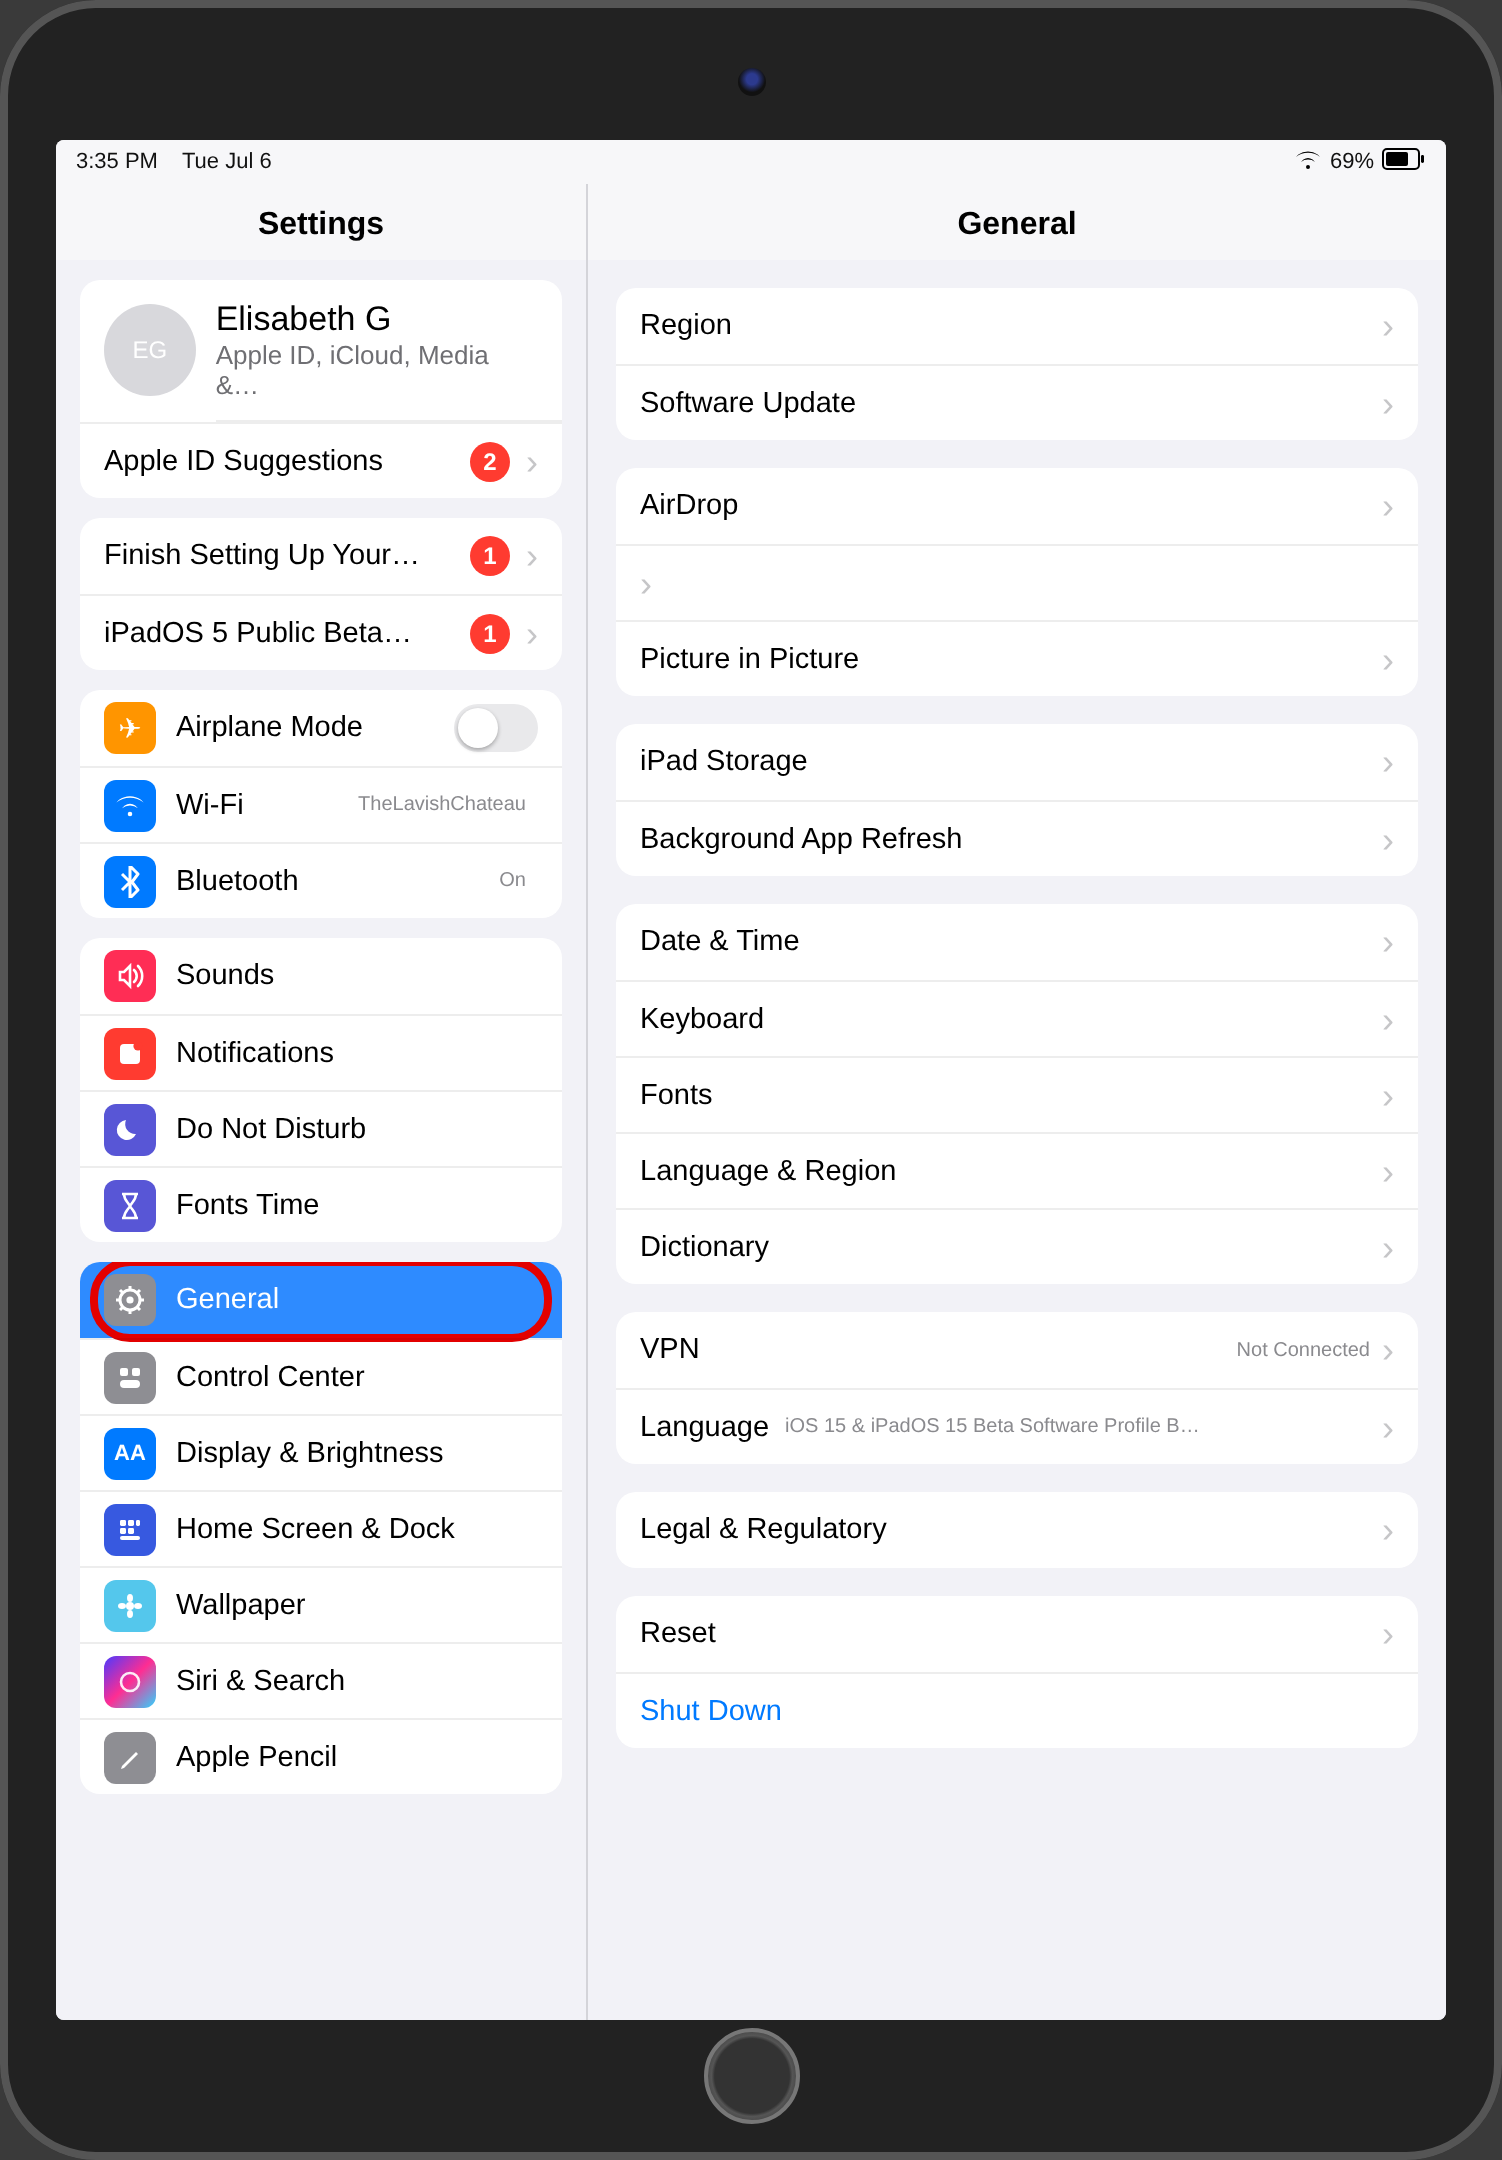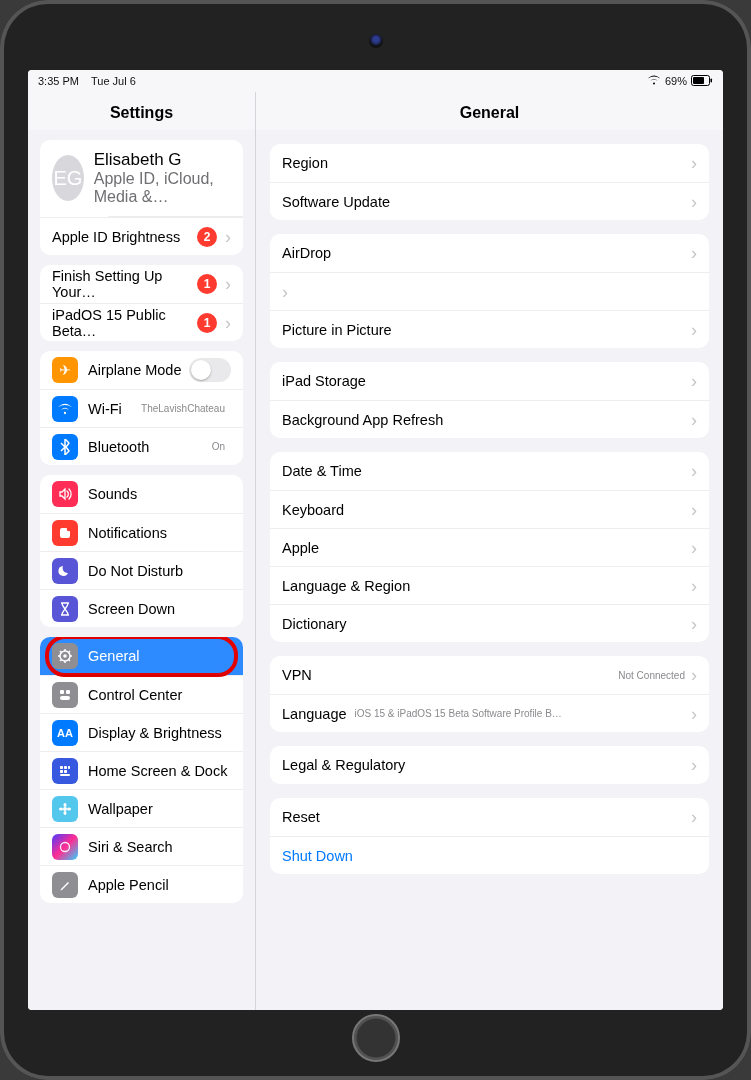--- a/index.html
+++ b/index.html
@@ -59,21 +59,21 @@
     color: #111;
   }
   .status-right { display: flex; align-items: center; gap: 4px; }
   .wifi-icon, .battery-icon { display:inline-block; }
   .cols {
     flex: 1;
     display: flex;
     overflow: hidden;
   }
   .sidebar {
-    width: 228px;
+    width: 266px;
     border-right: 1px solid rgba(0,0,0,0.12);
     background: #f2f2f7;
     display: flex;
     flex-direction: column;
     overflow-y: auto;
   }
   .sidebar-title {
     text-align: center;
     font-weight: 600;
     font-size: 16px;
@@ -155,25 +155,25 @@
     padding: 10px 12px;
   }
   .avatar {
     width: 46px; height: 46px;
     border-radius: 50%;
     background: #d8d8dc;
     color: #fff;
     display: flex;
     align-items: center;
     justify-content: center;
-    font-size: 20px;
+    font-size: 12px;
     margin-right: 10px;
   }
   .profile-text .name { font-size: 17px; }
-  .profile-text .sub { font-size: 16px; color: #6f6f73; }
+  .profile-text .sub { font-size: 13px; color: #6f6f73; }
   .switch {
     width: 42px; height: 24px;
     border-radius: 12px;
     background: #e9e9eb;
     position: relative;
   }
   .switch::after {
     content:"";
     position:absolute;
     left:2px; top:2px;
@@ -228,34 +228,34 @@
         <div class="group">
           <div class="profile-row">
             <div class="avatar">EG</div>
             <div class="profile-text">
               <div class="name">Elisabeth G</div>
               <div class="sub">Apple ID, iCloud, Media &amp;…</div>
             </div>
           </div>
           <div class="profile-divider"></div>
           <div class="row">
-            <span class="label">Apple ID Brightness</span>
+            <span class="label">Apple ID Suggestions</span>
             <span class="badge">2</span>
             <span class="chevron">›</span>
           </div>
         </div>
 
         <div class="group">
           <div class="row">
             <span class="label">Finish Setting Up Your…</span>
             <span class="badge">1</span>
             <span class="chevron">›</span>
           </div>
           <div class="row">
-            <span class="label">iPadOS 15 Public Beta…</span>
+            <span class="label">iPadOS 5 Public Beta…</span>
             <span class="badge">1</span>
             <span class="chevron">›</span>
           </div>
         </div>
 
         <div class="group">
           <div class="row">
             <span class="icon" style="background:#ff9500">✈</span>
             <span class="label">Airplane Mode</span>
             <span class="switch"></span>
@@ -305,21 +305,21 @@
                 </svg>
             </span>
             <span class="label">Do Not Disturb</span>
           </div>
           <div class="row">
             <span class="icon" style="background:#5856d6">
               <svg width="12" height="14" viewBox="0 0 12 14">
                   <path d="M2 1h8M2 13h8M3 1c0 3 2 4 3 6-1 2-3 3-3 6M9 1c0 3-2 4-3 6 1 2 3 3 3 6" stroke="#fff" stroke-width="1.3" fill="none"></path>
                 </svg>
             </span>
-            <span class="label">Screen Down</span>
+            <span class="label">Fonts Time</span>
           </div>
         </div>
 
         <div class="group">
           <div class="row selected" style="position:relative">
             <div class="red-ring"></div>
             <span class="icon" style="background:#8e8e93">
               <svg width="16" height="16" viewBox="0 0 16 16">
                   <circle cx="8" cy="8" r="5" fill="none" stroke="#fff" stroke-width="1.5"></circle>
                   <circle cx="8" cy="8" r="1.8" fill="#fff"></circle>
@@ -444,21 +444,21 @@
         <div class="group">
           <div class="row">
             <span class="label">Date &amp; Time</span>
             <span class="chevron">›</span>
           </div>
           <div class="row">
             <span class="label">Keyboard</span>
             <span class="chevron">›</span>
           </div>
           <div class="row">
-            <span class="label">Apple</span>
+            <span class="label">Fonts</span>
             <span class="chevron">›</span>
           </div>
           <div class="row">
             <span class="label">Language &amp; Region</span>
             <span class="chevron">›</span>
           </div>
           <div class="row">
             <span class="label">Dictionary</span>
             <span class="chevron">›</span>
           </div>

